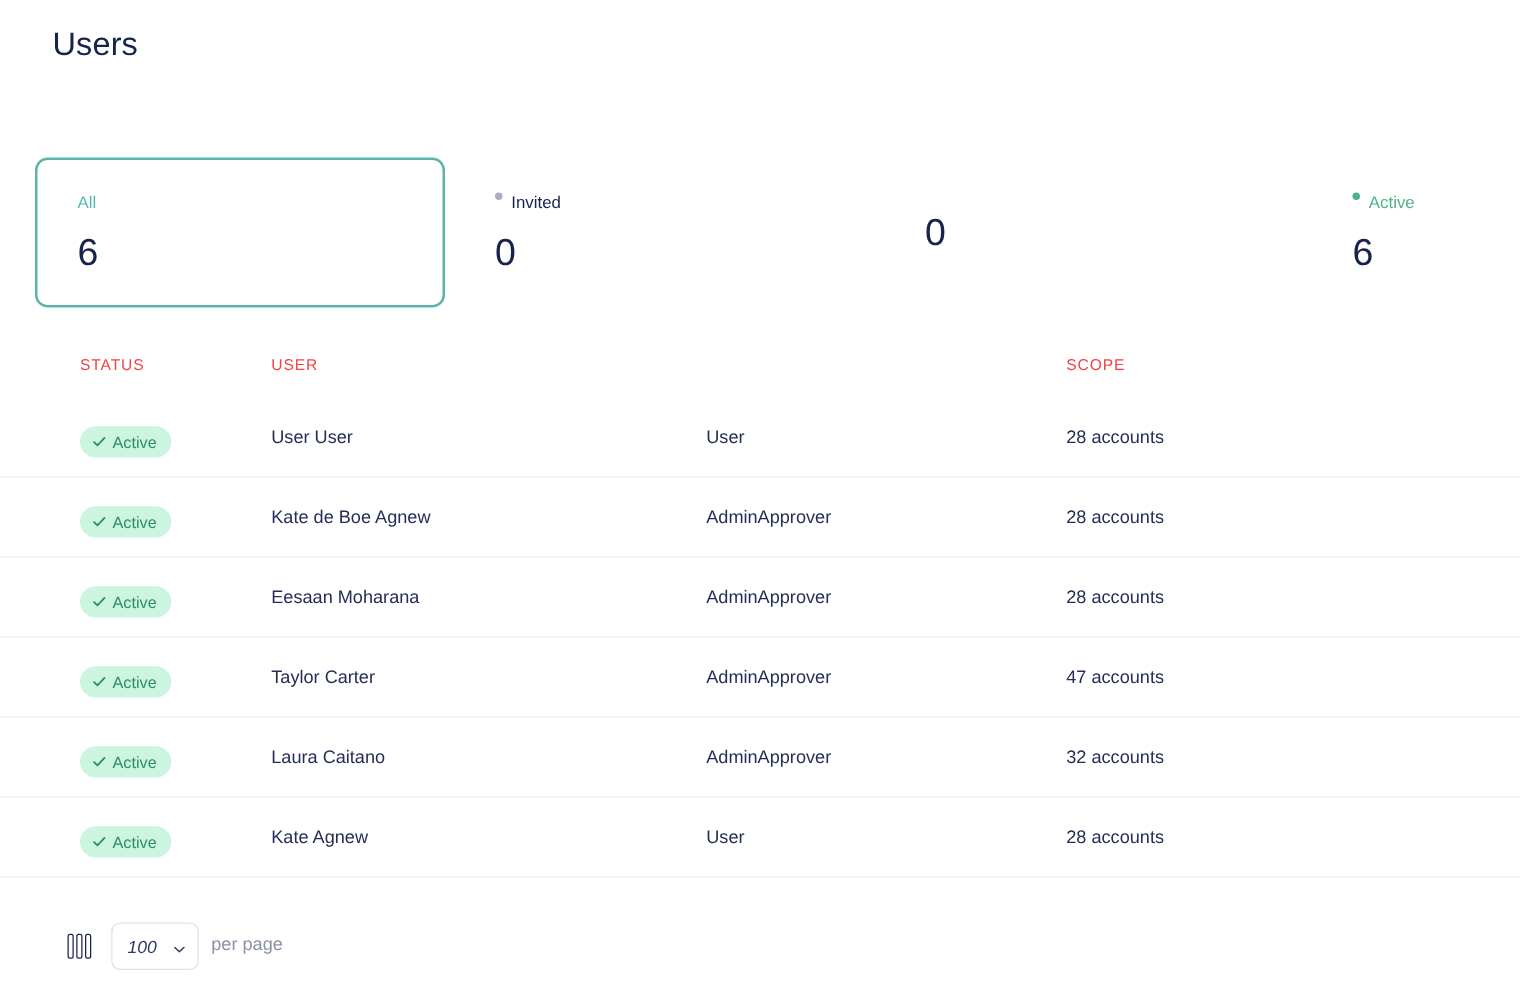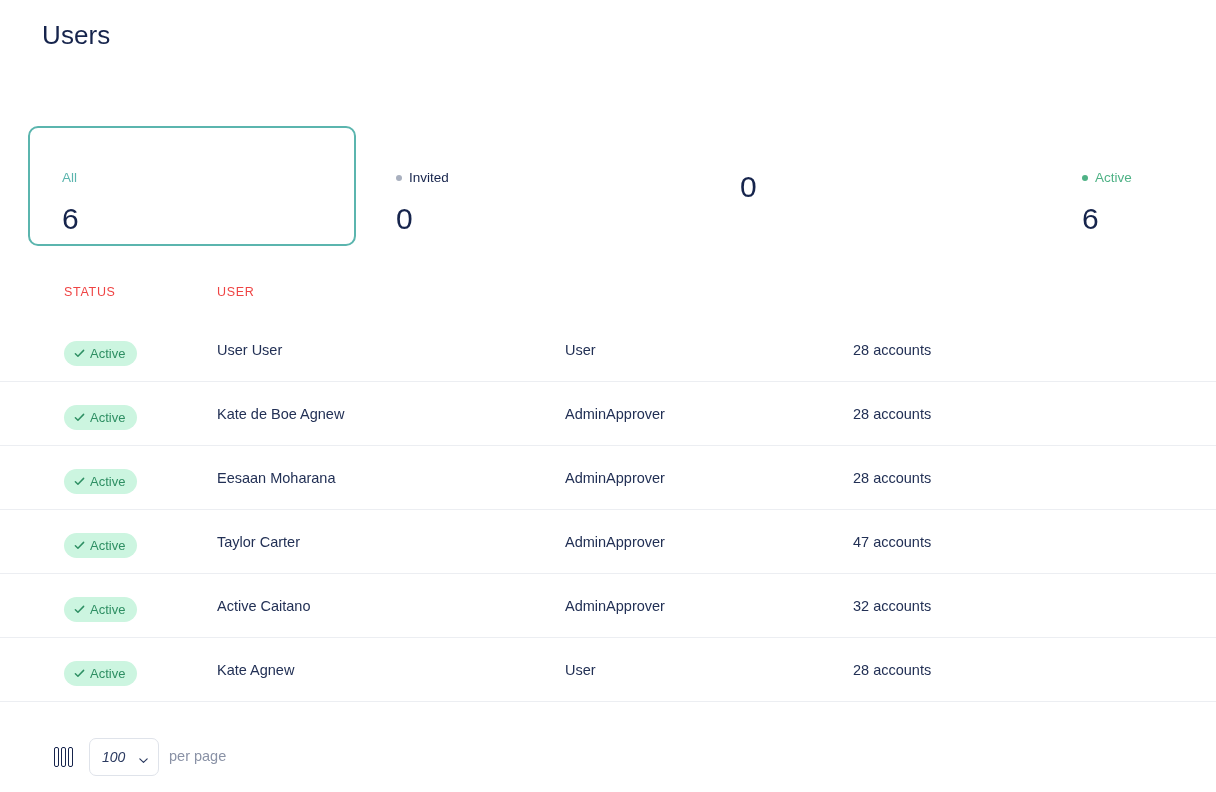--- a/index.html
+++ b/index.html
@@ -43,24 +43,22 @@
     border-radius: 10px;
     padding-left: 32px;
     padding-top: 26px;
   }
   .stat-card.c-invited  { left: 396px; width: 330px; padding-left: 0; }
   .stat-card.c-pending  { left: 740px; width: 330px; padding-left: 0; }
   .stat-card.c-active   { left: 1082px; width: 134px; padding-left: 0; }
 
   .stat-head {
     display: flex;
-    align-items: center;
     gap: 7px;
     height: 16px;
-    margin-top: 16px;
   }
   .stat-dot {
     width: 6px; height: 6px;
     border-radius: 50%;
     flex: none;
     display: inline-block;
   }
   .stat-label {
     font-size: 13.5px;
     line-height: 16px;
@@ -233,20 +231,23 @@
 
   <div class="table">
 
     <div class="thead">
       <div class="th col-status">
           <span>STATUS</span>
         </div>
       <div class="th col-user">
           <span>USER</span>
         </div>
+      <div class="th col-scope">
+          <span>SCOPE</span>
+        </div>
     </div>
 
     <div class="trow">
       <div class="td col-status">
         <span class="badge-wrap">
           <span class="badge">
             <span class="check">
                 <svg viewBox="0 0 12 12" width="11" height="11">
                   <path d="M1.5 6.3 L4.3 9 L10.5 2.6" fill="none" stroke="#2e8f63" stroke-width="1.6" stroke-linecap="round" stroke-linejoin="round"></path>
                 </svg>
@@ -345,21 +346,21 @@
             <span class="check">
                 <svg viewBox="0 0 12 12" width="11" height="11">
                   <path d="M1.5 6.3 L4.3 9 L10.5 2.6" fill="none" stroke="#2e8f63" stroke-width="1.6" stroke-linecap="round" stroke-linejoin="round"></path>
                 </svg>
               </span>
             <span>Active</span>
           </span>
         </span>
       </div>
       <div class="td col-user">
-          <span class="td-text">Active Caitano</span>
+          <span class="td-text">Laura Caitano</span>
         </div>
       <div class="td col-role">
           <span class="td-text">AdminApprover</span>
         </div>
       <div class="td col-scope">
           <span class="td-text">32 accounts</span>
         </div>
     </div>
 
     <div class="trow">

